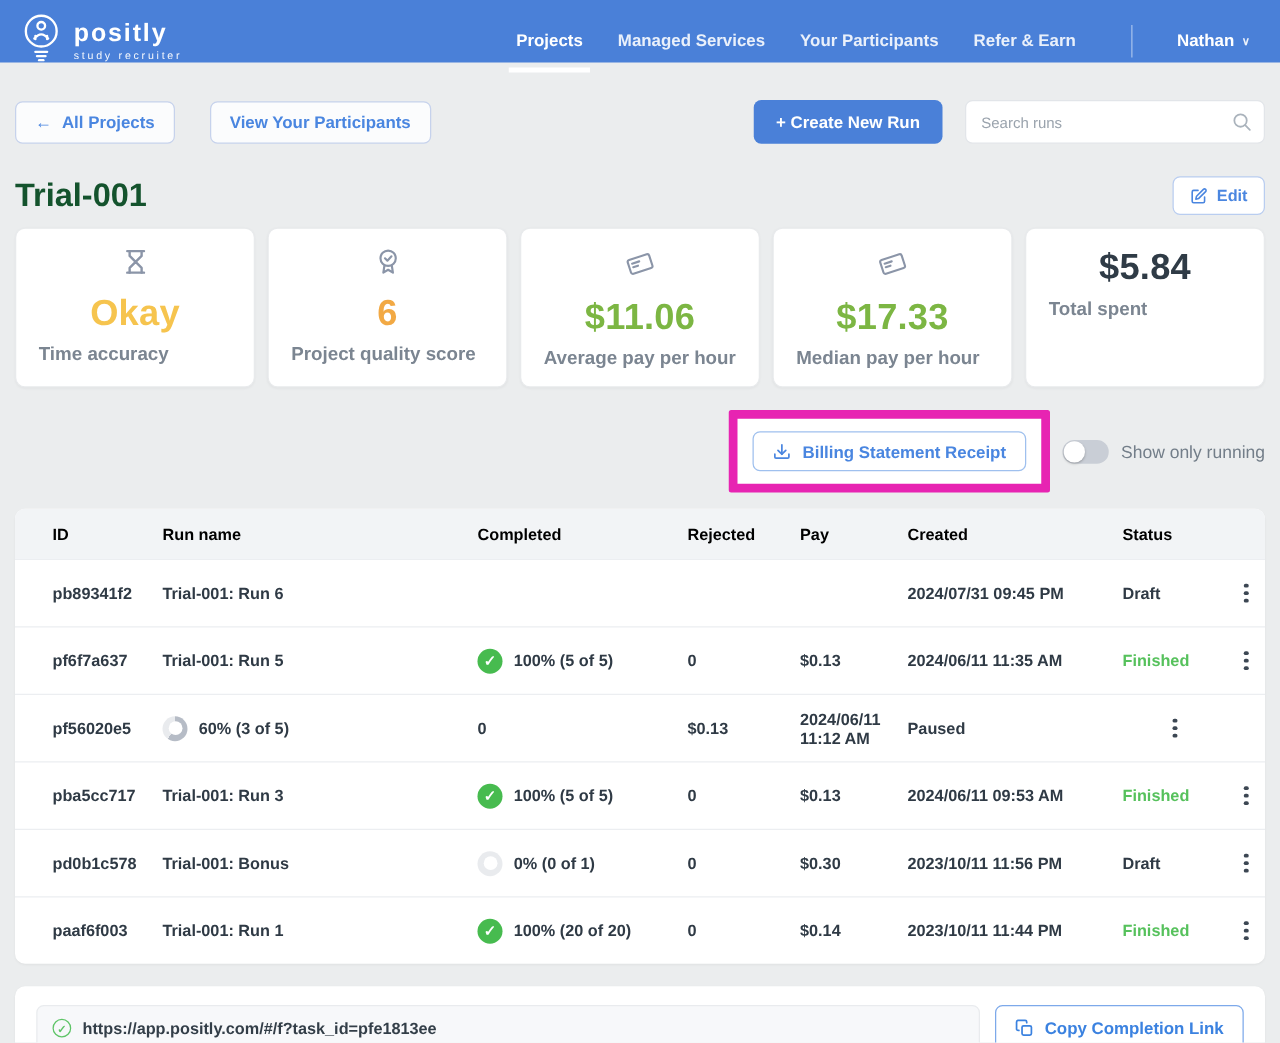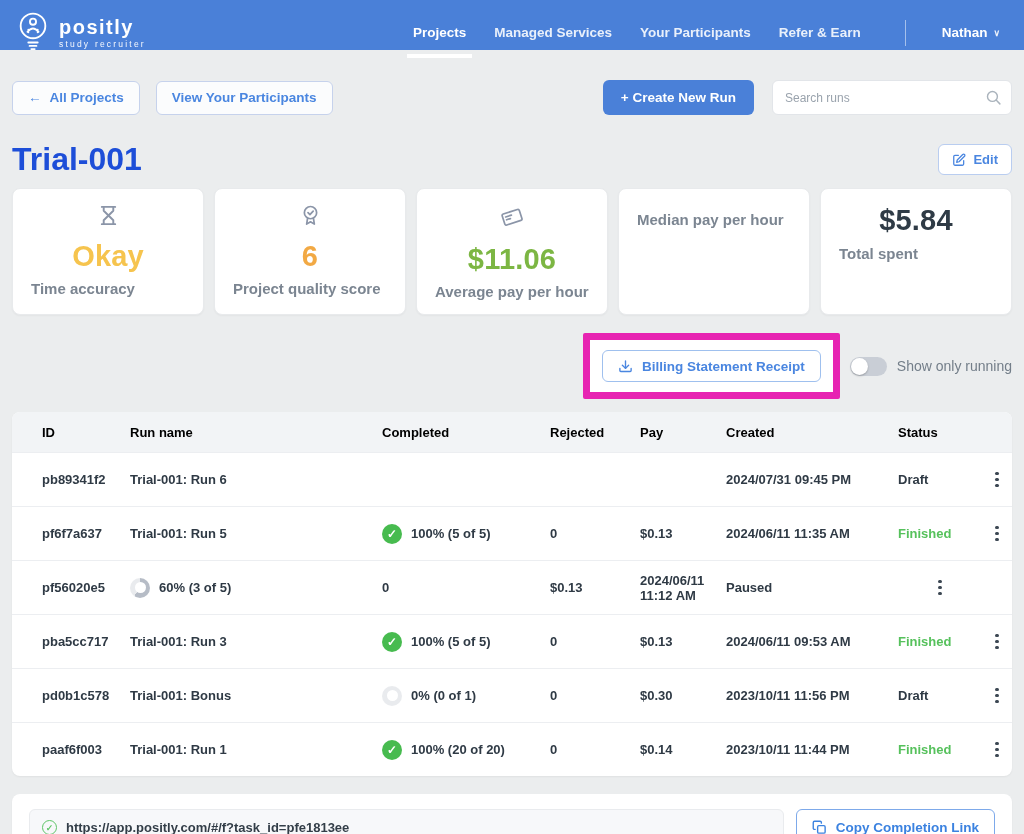--- a/index.html
+++ b/index.html
@@ -18,31 +18,31 @@
   .nav-item.active::after { content:''; position:absolute; left:8px; right:8px; bottom:0; height:4px; background:#fff; }
   .nav-divider { width:1px; height:26px; background:rgba(255,255,255,.5); margin:0 10px; }
   .nav-user { display:flex; align-items:center; gap:6px; color:#fff; font-size:13.5px; font-weight:bold; padding:0 6px; cursor:pointer; }
   .nav-user .chev { font-size:9px; opacity:.9; }
 
   .content { padding:0 12px; }
 
   
   .toolbar { margin-top:30px; display:flex; align-items:center; }
   .btn-outline { display:inline-flex; align-items:center; gap:8px; height:34px; padding:0 15px; background:#fbfcfd; border:1px solid #c6d2ec; border-radius:6px; color:#4a86e0; font-size:13.5px; font-weight:bold; cursor:pointer; }
-  .toolbar .btn-outline + .btn-outline { margin-left:16px; }
+  .toolbar .btn-outline + .btn-outline { margin-left:28px; }
   .toolbar-right { margin-left:auto; display:flex; align-items:center; gap:18px; }
   .btn-primary { height:35px; padding:0 18px; background:#4a80d8; border:none; border-radius:6px; color:#fff; font-size:13.5px; font-weight:bold; cursor:pointer; font-family:inherit; }
   .search-wrap { position:relative; }
   .search-wrap input { width:240px; height:35px; border:1px solid #e2e5e9; border-radius:6px; background:#fff; padding:0 34px 0 12px; font-size:12px; color:#4a545f; font-family:inherit; }
   .search-wrap input::placeholder { color:#9aa3ad; }
   .search-wrap svg { position:absolute; right:10px; top:9px; }
 
   
   .title-row { margin-top:26px; display:flex; align-items:center; }
-  .page-title { font-size:32px; font-weight:600; color:#1d4ed8; }
+  .page-title { font-size:26px; font-weight:600; color:#14532d; }
   .edit-btn { margin-left:auto; display:inline-flex; align-items:center; gap:7px; height:31px; padding:0 13px; background:#fff; border:1px solid #b9cdf0; border-radius:6px; color:#4a86e0; font-size:13px; font-weight:bold; cursor:pointer; }
 
   
   .stats { margin-top:10px; display:grid; grid-template-columns:repeat(5,1fr); gap:10px; }
   .stat-card { background:#fff; border:1px solid #e8eaec; border-radius:8px; padding:15px 18px 14px; box-shadow:0 1px 2px rgba(0,0,0,.04); }
   .stat-top { display:flex; align-items:center; gap:9px; min-height:34px;flex-direction:column; }
   .stat-value { font-size:29px; font-weight:bold; letter-spacing:.2px; }
   .stat-label { margin-top:7px; font-size:15px; font-weight:600; color:#7b8591; }
 
   
@@ -188,20 +188,30 @@
                 <line x1="7" y1="11" x2="13" y2="11"></line>
                 <line x1="7" y1="14" x2="11" y2="14"></line>
               </g>
             </svg></span>
       <span class="stat-value" style="color: rgb(124, 182, 67);">$11.06</span>
     </div>
     <div class="stat-label">Average pay per hour</div>
   </div>
 
   <div class="stat-card">
+    <div class="stat-top">
+      <span class="stat-icon"><svg width="26" height="26" viewBox="0 0 26 26" fill="none" stroke="#8b95a8" stroke-width="1.7" stroke-linecap="round">
+              <g transform="rotate(-18 13 13)">
+                <rect x="4" y="7.5" width="18" height="11.5" rx="1.6"></rect>
+                <line x1="7" y1="11" x2="13" y2="11"></line>
+                <line x1="7" y1="14" x2="11" y2="14"></line>
+              </g>
+            </svg></span>
+      <span class="stat-value" style="color: rgb(124, 182, 67);">$17.33</span>
+    </div>
     <div class="stat-label">Median pay per hour</div>
   </div>
 
   <div class="stat-card">
     <div class="stat-top">
 
       <span class="stat-value" style="color: rgb(47, 59, 70);">$5.84</span>
     </div>
     <div class="stat-label">Total spent</div>
   </div>

